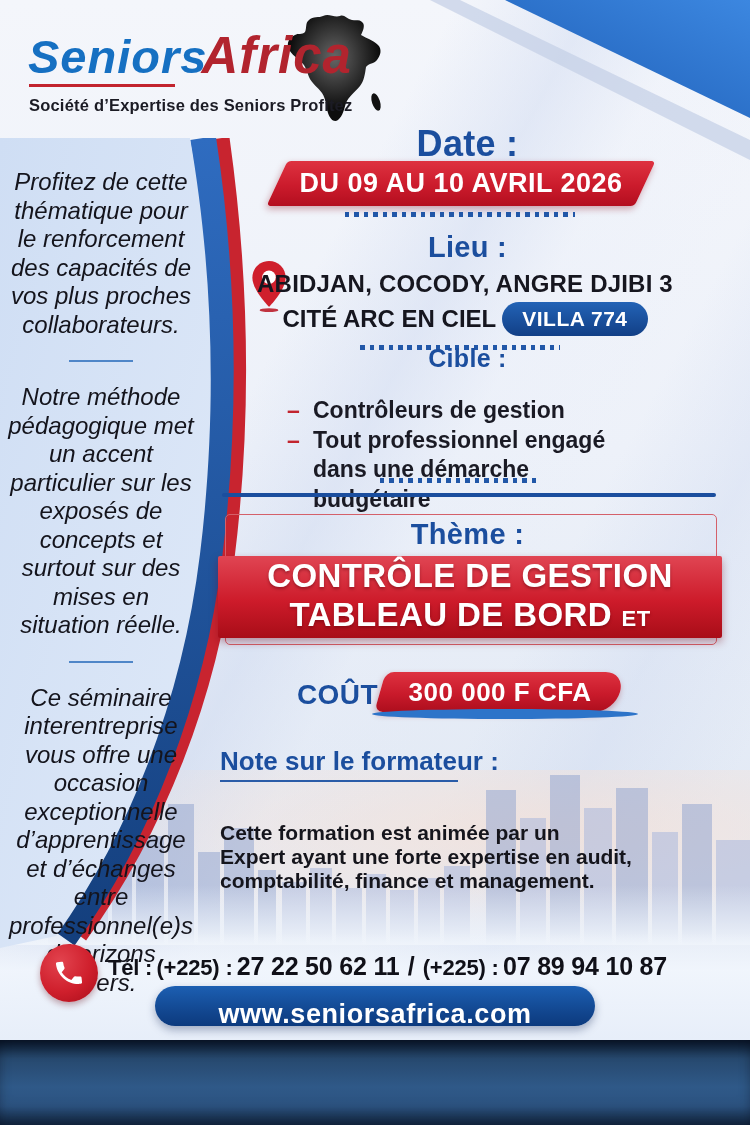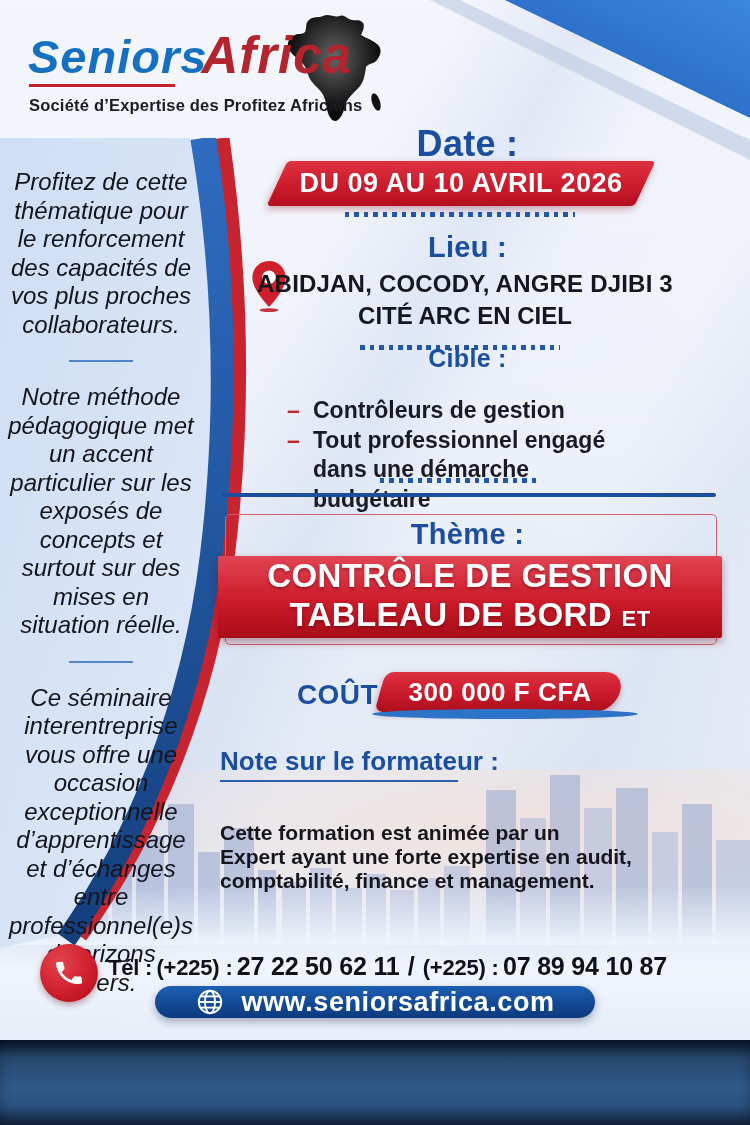--- a/index.html
+++ b/index.html
@@ -95,24 +95,24 @@
   .note-text div{margin-bottom:1px;}
 
   
   .phone-badge{position:absolute;left:40px;top:944px;width:58px;height:58px;border-radius:50%;
     background:radial-gradient(circle at 35% 30%,#e2434e 0%,#cf1f2c 55%,#a80d1a 100%);
     display:flex;align-items:center;justify-content:center;box-shadow:0 3px 6px rgba(100,10,20,.35);}
   .tel-row{position:absolute;left:108px;top:952px;width:620px;white-space:nowrap;color:#101018;letter-spacing:-.2px;}
   .tel-label{font-size:22px;font-weight:700;}
   .tel-num{font-size:25px;font-weight:800;}
   .tel-sep{font-size:25px;font-weight:600;padding:0 4px;}
-  .web-pill{position:absolute;left:155px;top:986px;width:440px;height:32px;border-radius:23px;
+  .web-pill{position:absolute;left:155px;top:986px;width:440px;height:40px;border-radius:23px;
     background:linear-gradient(180deg,#1c5fb2 0%,#11448c 70%,#0c3a7e 100%);
     box-shadow:0 4px 8px rgba(20,40,90,.35);
-    display:flex;align-items:center;justify-content:center;gap:16px;cursor:pointer;}
+    display:flex;align-items:center;justify-content:center;gap:16px;cursor:pointer;flex-direction:column;}
   .web-pill .url{font-size:27px;font-weight:bold;color:#fff;letter-spacing:.6px;}
 
   .bottom-bar{position:absolute;left:0;top:1040px;width:750px;height:85px;
     background:linear-gradient(180deg,#10243a 0%,#27496f 22%,#2f5988 55%,#2c5381 78%,#17304c 100%);
     box-shadow:inset 0 12px 14px -6px rgba(0,0,15,.55), inset 0 -16px 20px -10px rgba(0,0,15,.4);}
 </style>
 </head>
 <body>
 
 <div class="poster">
@@ -206,38 +206,39 @@
             <stop offset="0.75" stop-color="#0d0d0d"></stop>
         </radialGradient>
       </defs>
       <path fill="url(#afrGrad)" d="M40 4 C46 1 51 6 57 4 C61 2 64 7 69 8 C73 9 77 7 80 11 C82 14 80 19 78 23 C83 26 90 28 95 33 C99 37 98 43 94 48 C91 52 86 51 83 55 C82 62 81 69 77 74 C72 80 66 84 63 91 C61 97 60 104 55 108 C51 111 47 107 45 101 C43 94 43 87 39 81 C35 75 29 72 26 65 C24 60 23 54 18 50 C13 45 6 41 5 34 C4 29 8 25 12 23 C15 21 19 23 22 20 C24 16 22 11 26 8 C30 4 36 6 40 4 Z"></path>
       <ellipse cx="93" cy="90" rx="4" ry="9" fill="#111" transform="rotate(-18 93 90)"></ellipse>
     </svg>
     <div class="brand-line">
       <span class="brand-seniors">Seniors</span><span class="brand-africa">Africa</span>
     </div>
     <div class="brand-underline"></div>
-    <div class="tagline">Société d’Expertise des Profitez Africains</div>
+    <div class="tagline">Société d’Expertise des Seniors Profitez</div>
   </div>
 
   <div class="h-blue date-label">Date :</div>
   <div class="date-banner">
     <span>DU 09 AU 10 AVRIL 2026</span>
   </div>
   <div class="dots dots-1"></div>
 
   <div class="h-blue lieu-label">Lieu :</div>
   <svg class="pin" width="38" height="52" viewBox="0 0 36 50">
     <path d="M18 1 C9 1 2 8 2 17 C2 29 18 45 18 45 C18 45 34 29 34 17 C34 8 27 1 18 1 Z" fill="#cf1f2c"></path>
     <circle cx="18" cy="16.5" r="6.5" fill="#ffffff"></circle>
     <ellipse cx="18" cy="48.2" rx="9" ry="1.8" fill="#c03340"></ellipse>
   </svg>
   <div class="lieu-line1">ABIDJAN, COCODY, ANGRE DJIBI 3</div>
   <div class="lieu-line2">
     <span class="cite">CITÉ ARC EN CIEL</span>
+    <span class="villa-pill">VILLA 774</span>
   </div>
   <div class="dots dots-2"></div>
 
   <div class="h-blue cible-label">Cible :</div>
   <div class="cible-list">
     <div class="cible-item">
       <span class="dash">–</span>
       <span>Contrôleurs de gestion</span>
     </div>
     <div class="cible-item">

